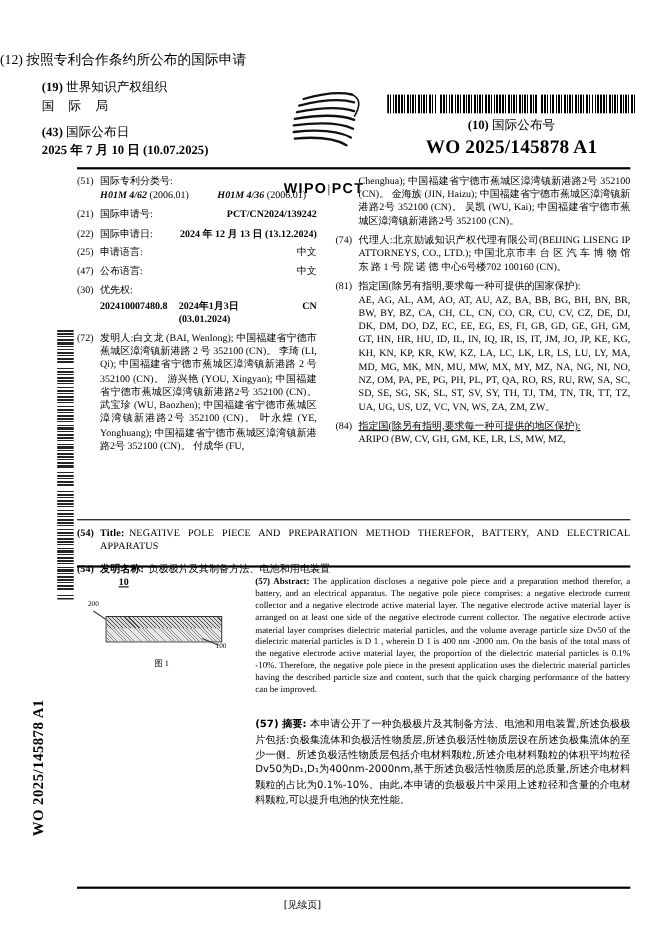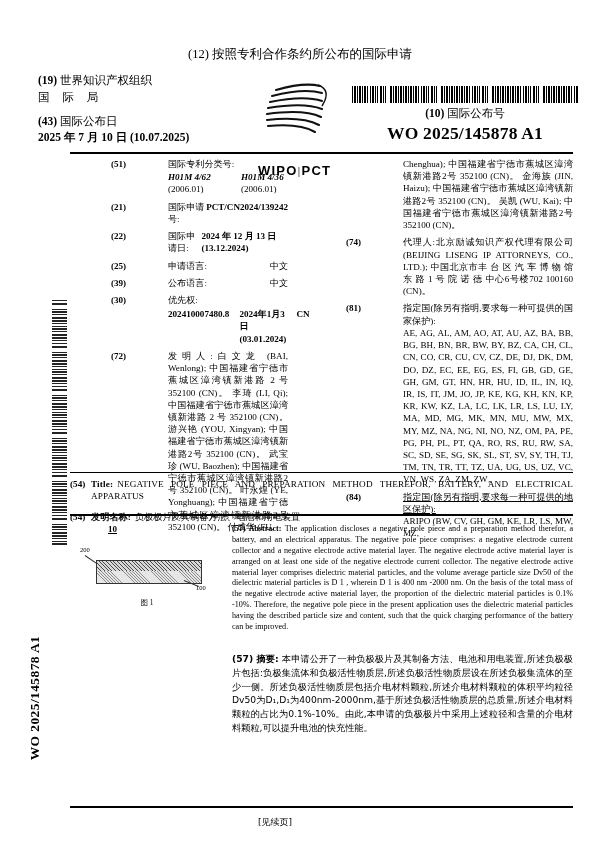--- a/index.html
+++ b/index.html
@@ -36,21 +36,21 @@
     background:repeating-linear-gradient(to bottom,
       #111 0px,#111 1.4px,#fff 1.4px,#fff 2.6px,
       #111 2.6px,#111 4.6px,#fff 4.6px,#fff 5.6px,
       #111 5.6px,#111 6.4px,#fff 6.4px,#fff 8.6px);
     opacity:.92;
   }
 
   
   .hdr-12{
     position:absolute;left:0;top:46px;width:600px;
-    text-align:center;font-size:12.5px;
+    font-size:12.5px;
   }
 
   .hdr-left{
     position:absolute;left:38px;top:72px;width:240px;
     text-align:left;font-size:11.5px;line-height:1.42;
   }
   .hdr-left .l1{font-size:11.5px;}
   .hdr-left .l2{letter-spacing:5px;margin-top:1px;}
   .hdr-left .l3{margin-top:7px;}
   .hdr-left .l4{font-weight:bold;}
@@ -93,23 +93,23 @@
   
   .bib{
     position:absolute;top:158px;
     font-size:9.1px;line-height:1.345;
   }
   .bib.col-l{left:70px;width:218px;}
   .bib.col-r{left:305px;width:268px;}
 
   .fld{display:flex;margin-bottom:5px;}
   .fld .code{
-    font-weight:bold;flex:0 0 21px;white-space:nowrap;margin-left:41px;
-  }
-  .fld .body{flex:1 1 auto;margin-left:36px;}
+    font-weight:normal;flex:0 0 21px;white-space:nowrap;
+  }
+  .fld .body{flex:1 1 auto;}
   .b{font-weight:bold;}
   .bi{font-weight:bold;font-style:italic;}
   .rowsplit{display:flex;justify-content:space-between;}
   .just{text-align:justify;}
   .ipc{display:flex;gap:26px;margin-top:1px;}
 
   
   .title-blk{
     position:absolute;left:70px;top:478px;width:503px;
     font-size:9.2px;line-height:1.35;
@@ -251,21 +251,21 @@
 
     <div class="fld">
       <span class="code">(25)</span>
       <span class="body rowsplit">
         <span>申请语言:</span>
         <span>中文</span>
       </span>
     </div>
 
     <div class="fld">
-      <span class="code">(39)</span>
+      <span class="code">(47)</span>
       <span class="body rowsplit">
         <span>公布语言:</span>
         <span>中文</span>
       </span>
     </div>
 
     <div class="fld">
       <span class="code">(30)</span>
       <span class="body">
         <div>优先权:</div>

